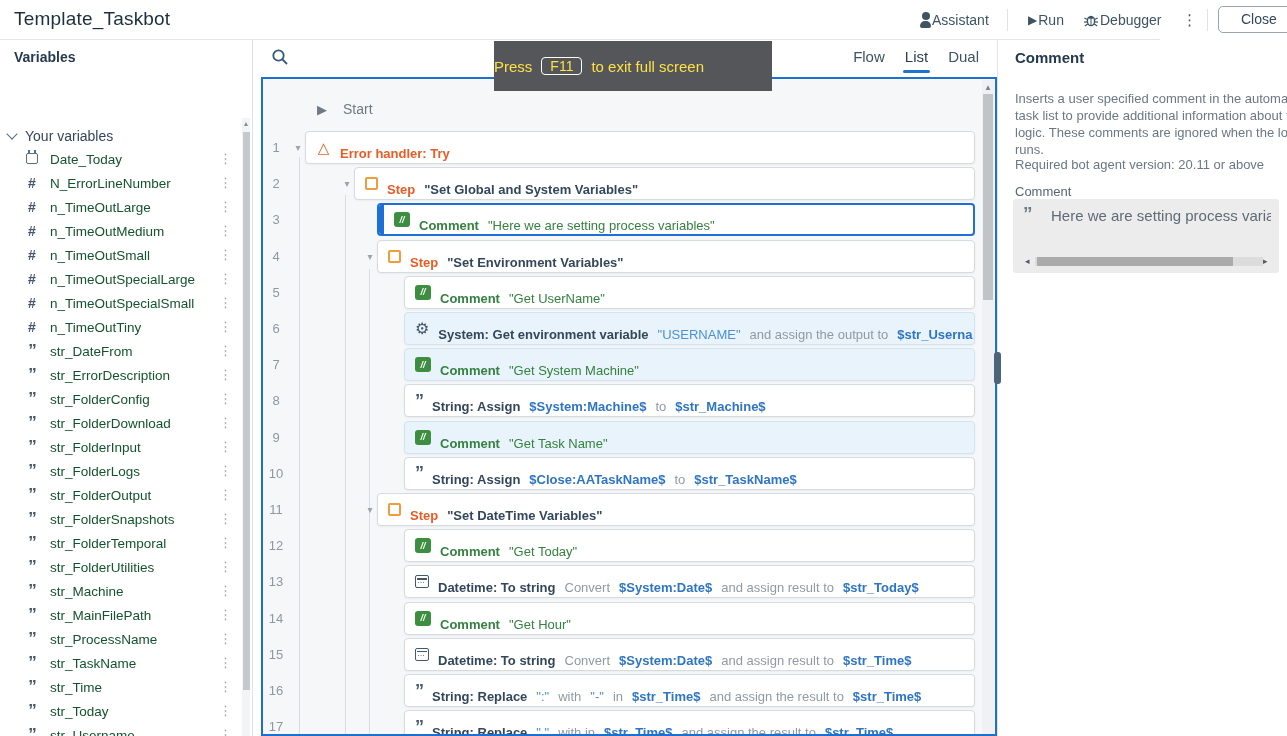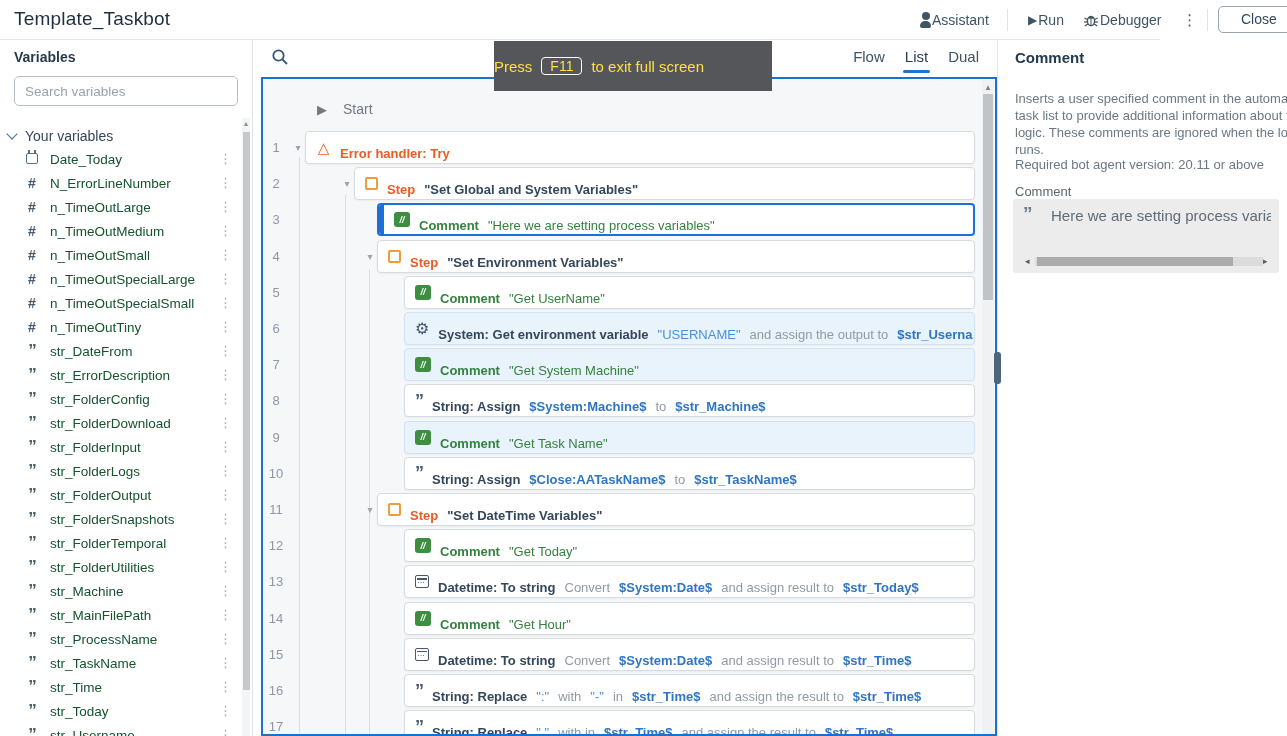--- a/index.html
+++ b/index.html
@@ -160,21 +160,20 @@
     </svg>
     <span>Debugger</span>
   </div>
   <div class="tb-item kebab" style="left:1182px;">⋮</div>
   <div class="tb-sep" style="left:1207px;"></div>
   <button class="close-btn">Close</button>
 </header>
 
 <aside class="sidebar">
   <div class="sb-title">Variables</div>
-  <input class="sb-search" placeholder="Search variables" style="">
   <div class="group-hd">
     <span class="chev-down"></span>
     <span>Your variables</span>
   </div>
   <div class="var-list" id="var-list">
       <div class="var-row">
         <span class="var-ico"><span class="ico-date"></span></span>
         <span class="var-name">Date_Today</span>
         <span class="var-kebab">⋮</span>
       </div>

